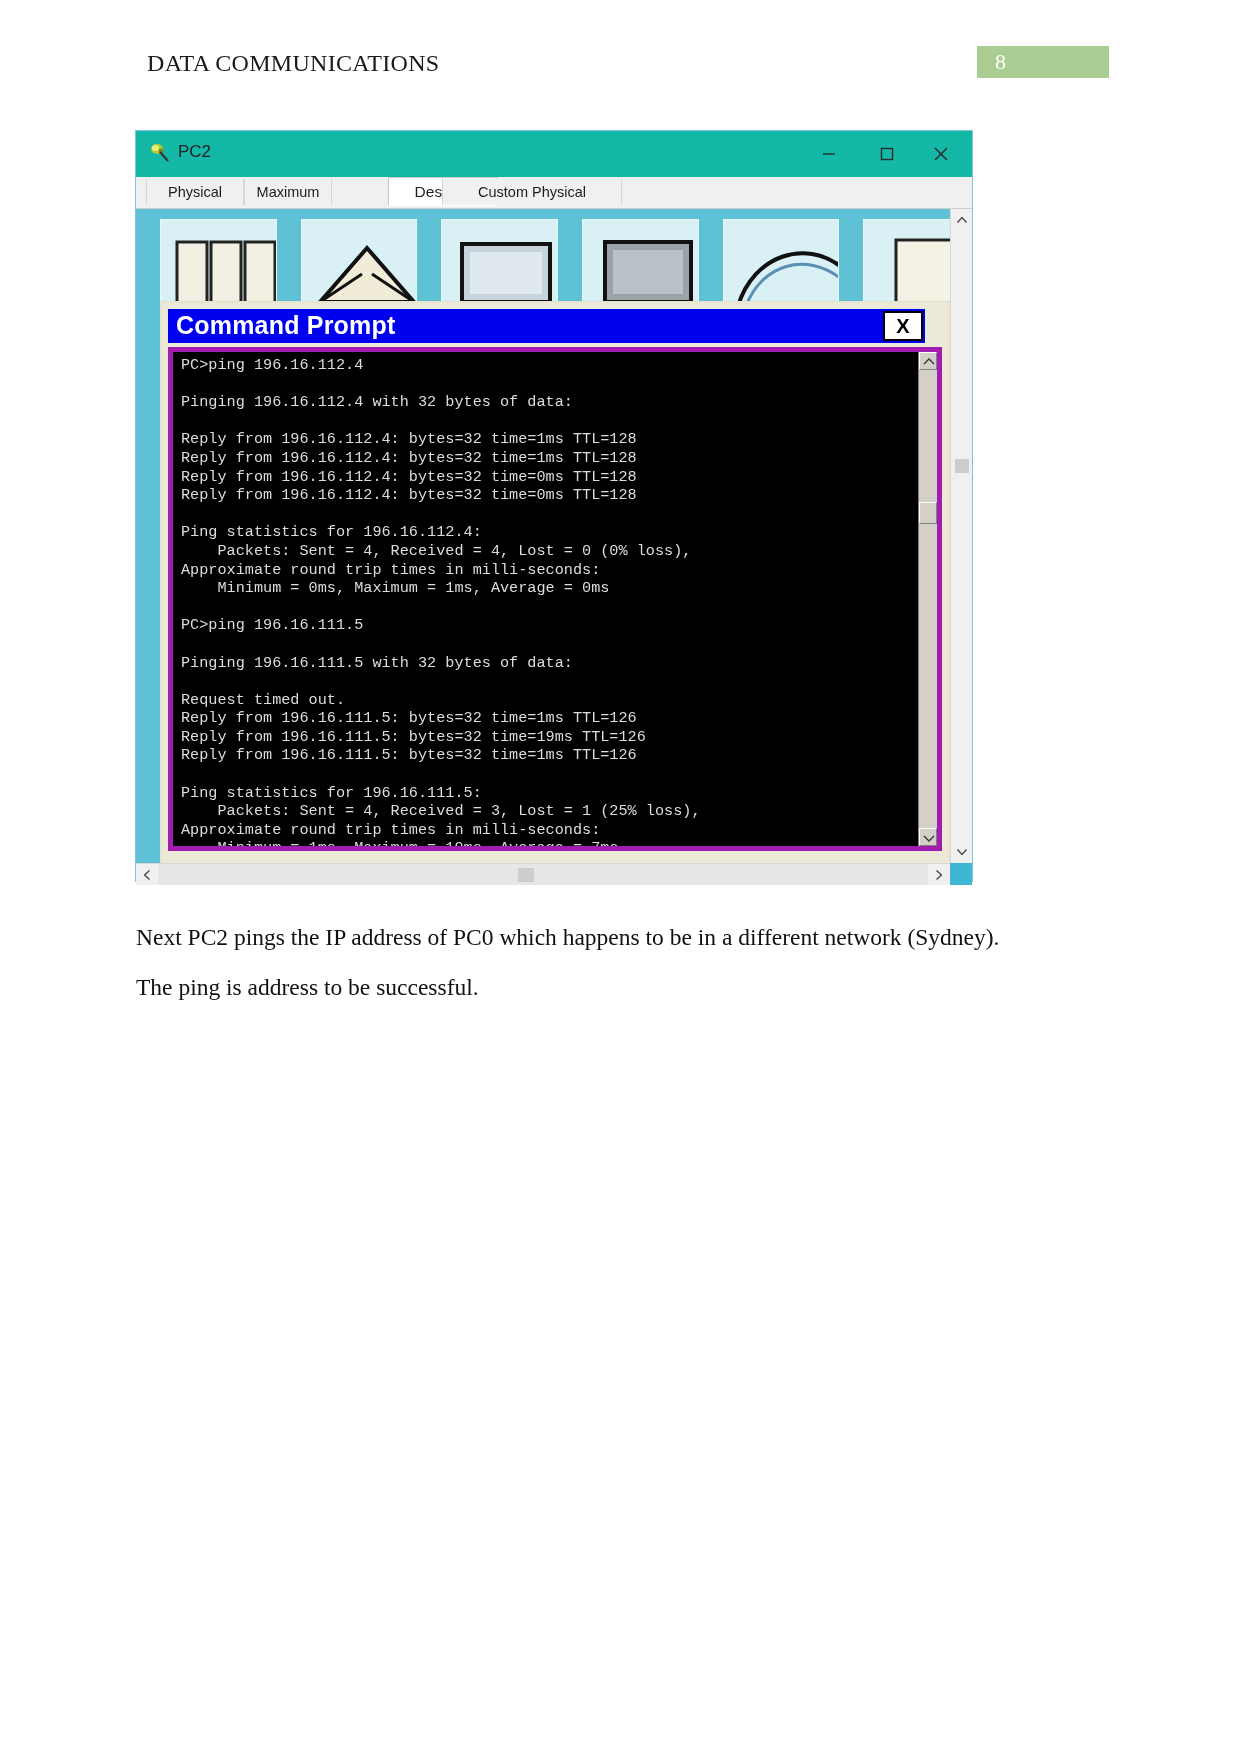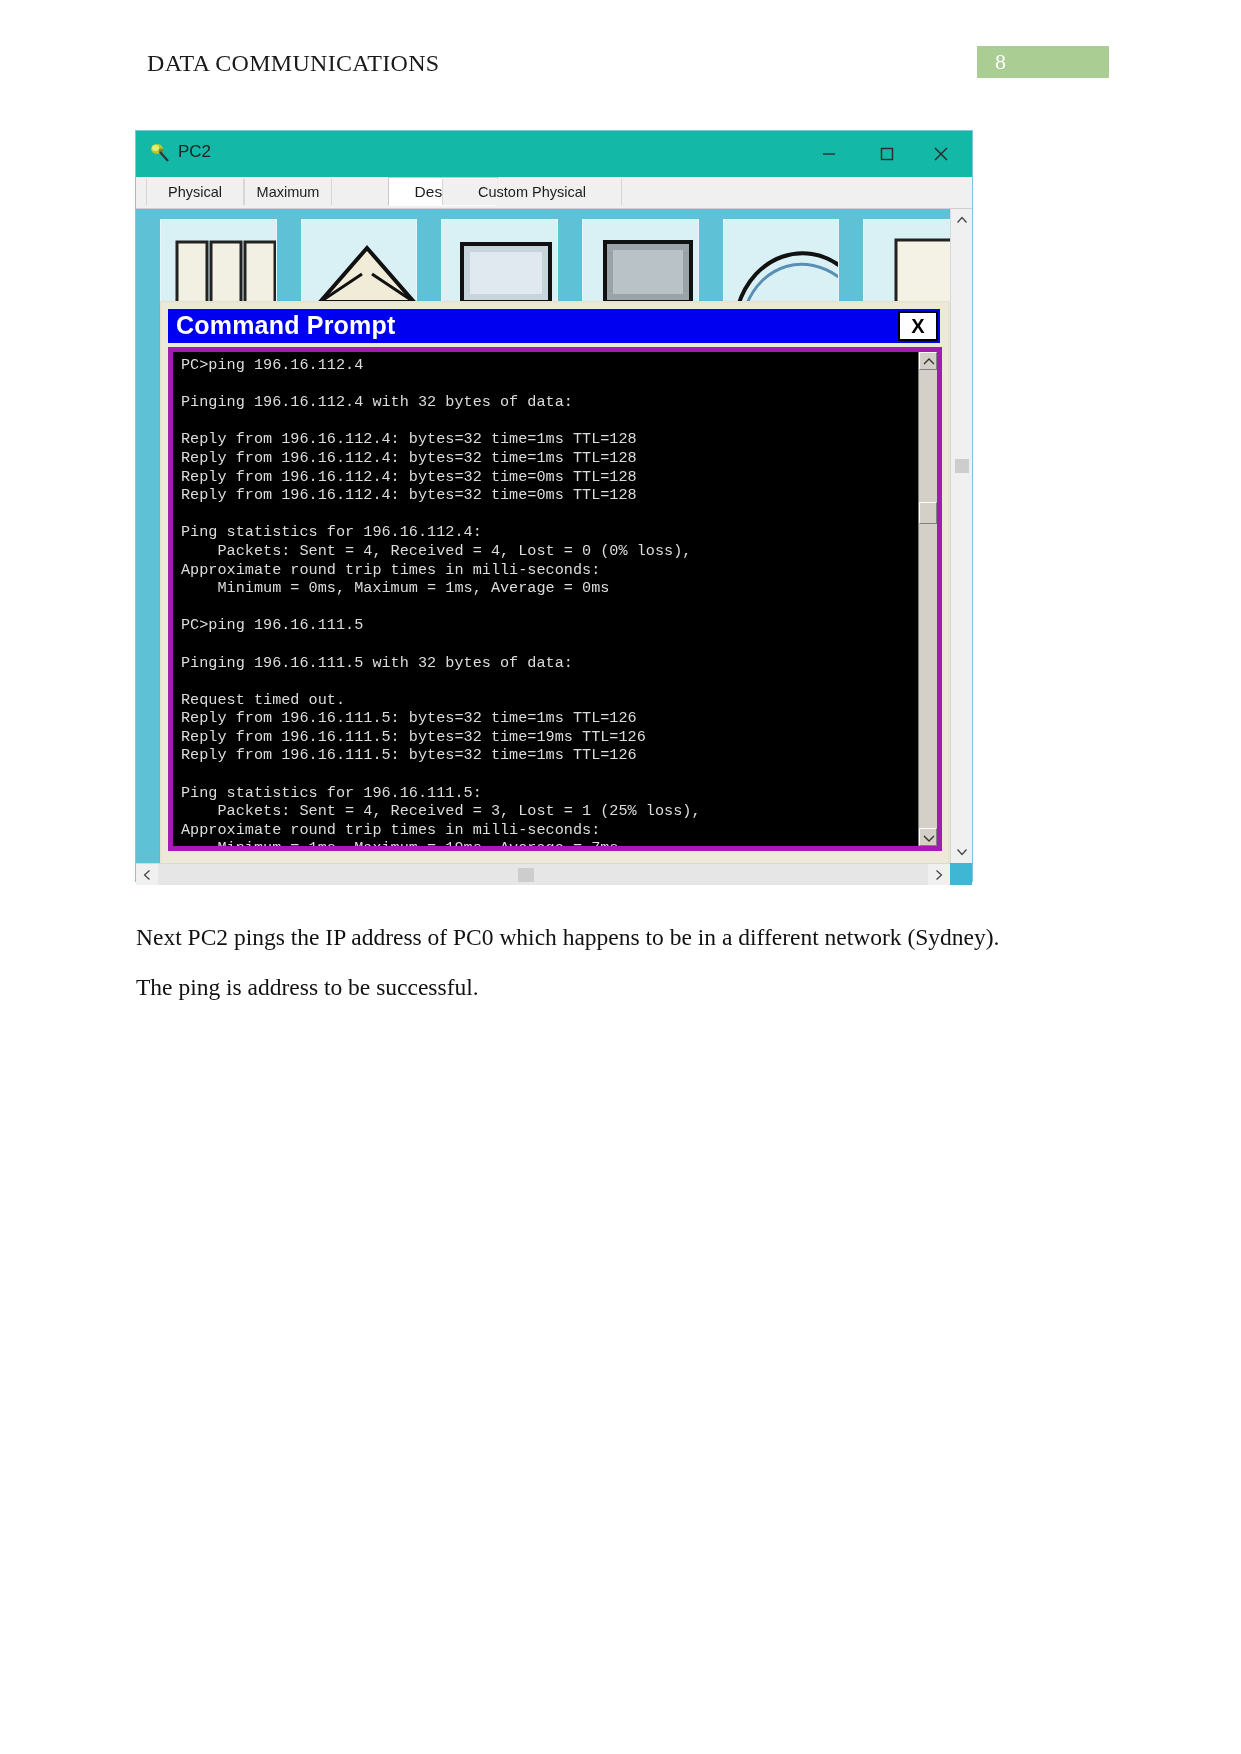--- a/index.html
+++ b/index.html
@@ -182,21 +182,21 @@
     top: 92px;
     width: 790px;
     height: 572px;
     background: #ece9d8;
     border: 2px solid #e7e4d2;
     box-shadow: 1px 1px 2px rgba(0,0,0,0.25);
     box-sizing: border-box;
   }
   .cmd-titlebar {
     position: relative;
-    margin: 6px 8px 0 6px;
+    margin: 6px 23px 0 6px;
     height: 34px;
     background: #0000f0;
   }
   .cmd-title {
     position: absolute;
     left: 8px;
     top: 2px;
     font-family: "Liberation Sans", sans-serif;
     font-weight: bold;
     font-size: 25px;

